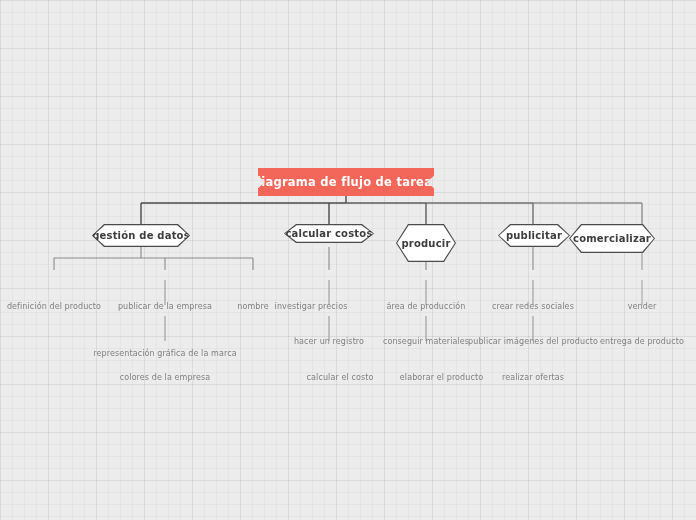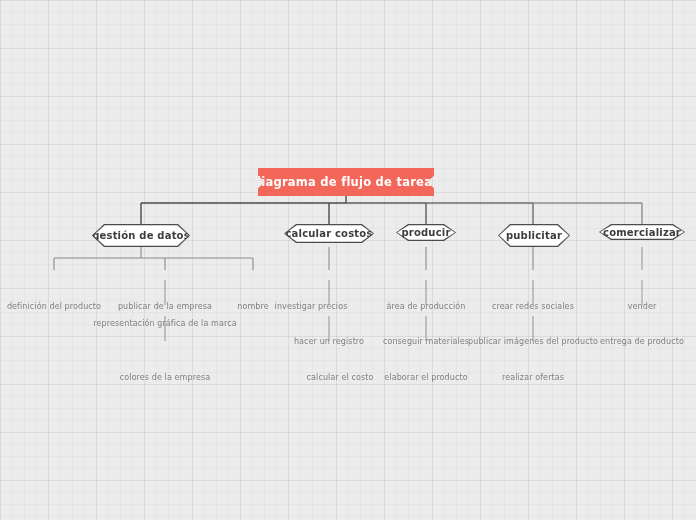--- a/index.html
+++ b/index.html
@@ -152,56 +152,56 @@
   <div class="node hex-node" style="left:92px; top:224px; width:98px; height:23px;">
     <span class="hex-fill"></span>
     <span class="node-text">gestión de datos</span>
   </div>
 
   <div class="node hex-node" style="left:284px; top:224px; width:90px; height:19px;">
     <span class="hex-fill"></span>
     <span class="node-text">calcular costos</span>
   </div>
 
-  <div class="node hex-node" style="left:396px; top:224px; width:60px; height:17px;">
+  <div class="node hex-node" style="left:396px; top:224px; width:60px; height:38px;">
     <span class="hex-fill"></span>
     <span class="node-text">producir</span>
   </div>
 
   <div class="node hex-node" style="left:498px; top:224px; width:72px; height:23px;">
     <span class="hex-fill"></span>
     <span class="node-text">publicitar</span>
   </div>
 
-  <div class="node hex-node" style="left:599px; top:224px; width:86px; height:16px;">
+  <div class="node hex-node" style="left:569px; top:224px; width:86px; height:29px;">
     <span class="hex-fill"></span>
     <span class="node-text">comercializar</span>
   </div>
 
   <div class="leaf-node" style="left:54px; top:270px;">definición del producto</div>
 
   <div class="leaf-node" style="left:165px; top:270px;">publicar de la empresa</div>
 
   <div class="leaf-node" style="left:253px; top:270px;">nombre</div>
 
-  <div class="leaf-node" style="left:165px; top:287px;">representación gráfica de la marca</div>
+  <div class="leaf-node" style="left:165px; top:317px;">representación gráfica de la marca</div>
 
   <div class="leaf-node" style="left:165px; top:341px;">colores de la empresa</div>
 
   <div class="leaf-node" style="left:311px; top:270px;">investigar precios</div>
 
   <div class="leaf-node" style="left:329px; top:305px;">hacer un registro</div>
 
   <div class="leaf-node" style="left:329px; top:341px;padding-left:22px;">calcular el costo</div>
 
   <div class="leaf-node" style="left:426px; top:270px;">área de producción</div>
 
   <div class="leaf-node" style="left:426px; top:305px;">conseguir materiales</div>
 
-  <div class="leaf-node" style="left:426px; top:341px;">elaborar el producto</div>
+  <div class="leaf-node" style="left:426px; top:341px;padding-left:31px;">elaborar el producto</div>
 
   <div class="leaf-node" style="left:533px; top:270px;">crear redes sociales</div>
 
   <div class="leaf-node" style="left:533px; top:305px;">publicar imágenes del producto</div>
 
   <div class="leaf-node" style="left:533px; top:341px;">realizar ofertas</div>
 
   <div class="leaf-node" style="left:642px; top:270px;">vender</div>
 
   <div class="leaf-node" style="left:642px; top:305px;">entrega de producto</div>

